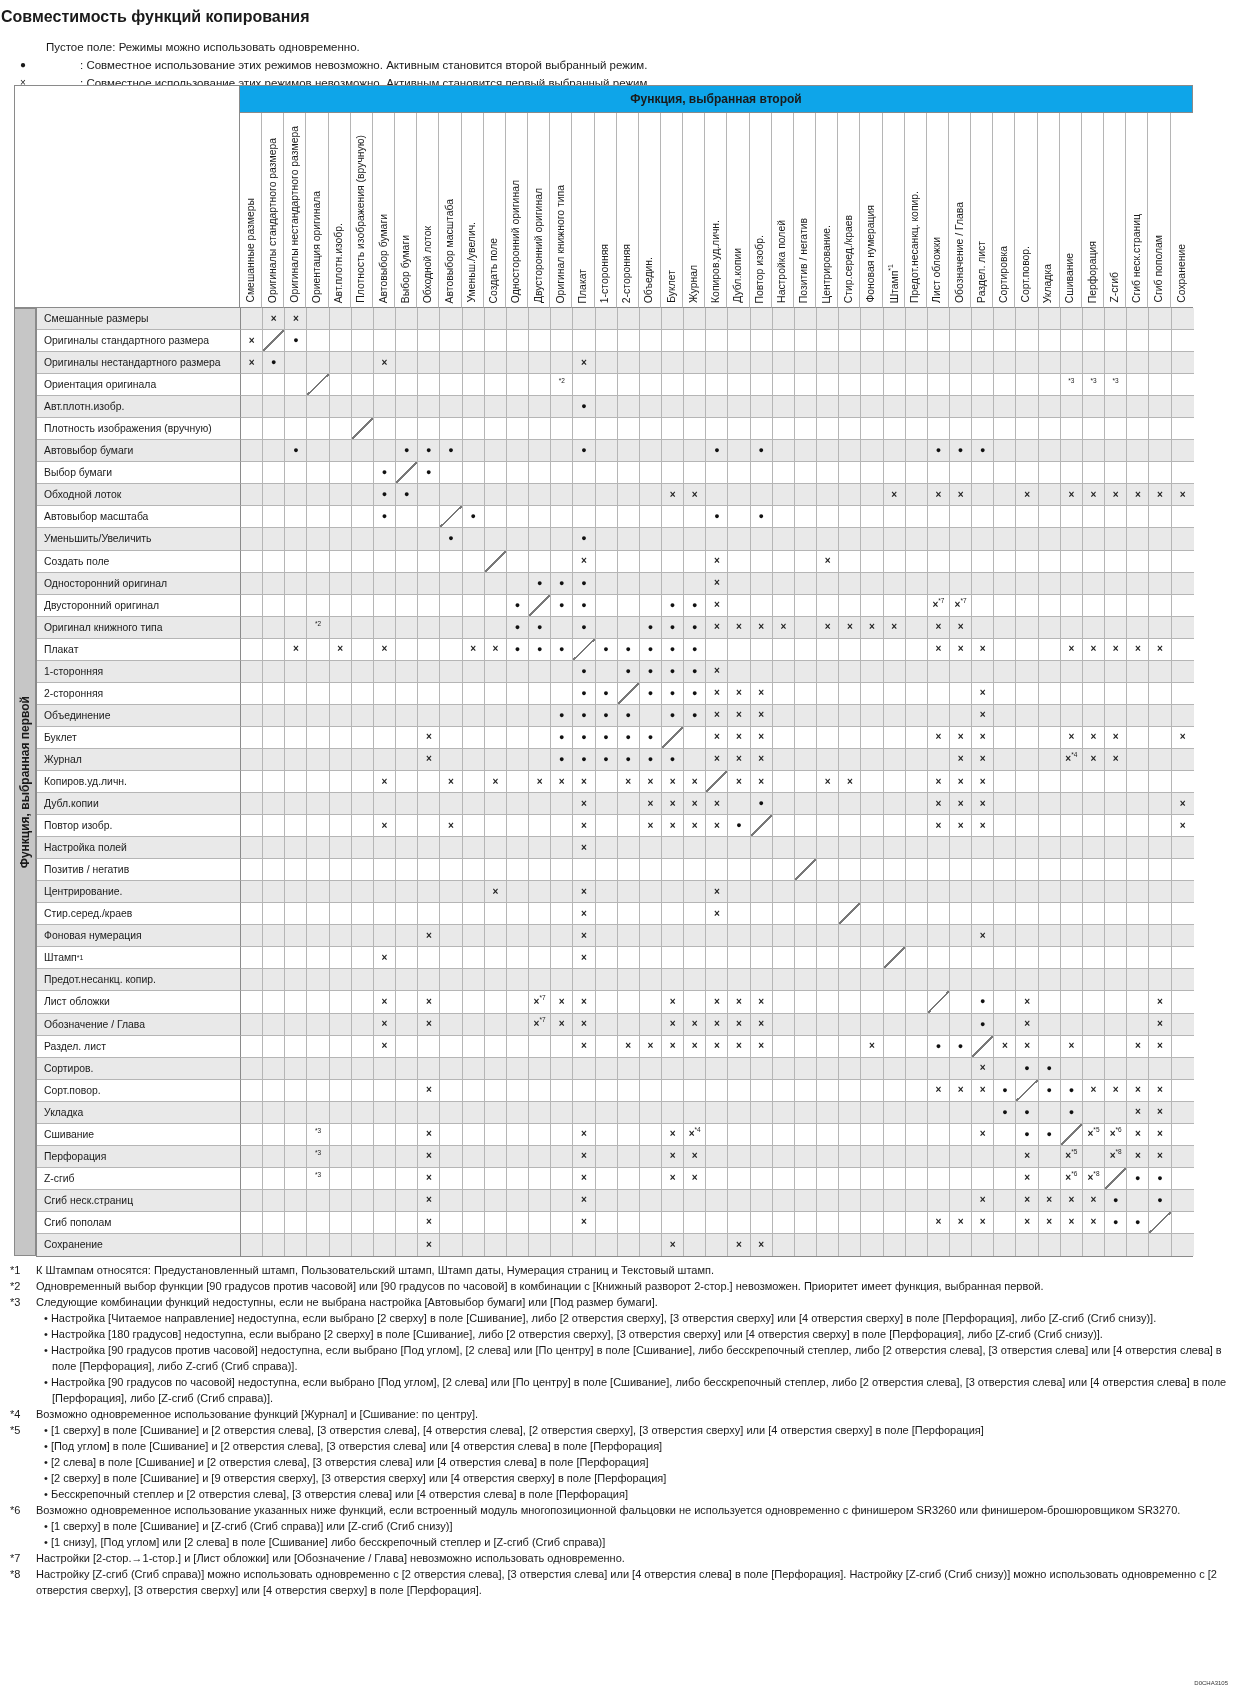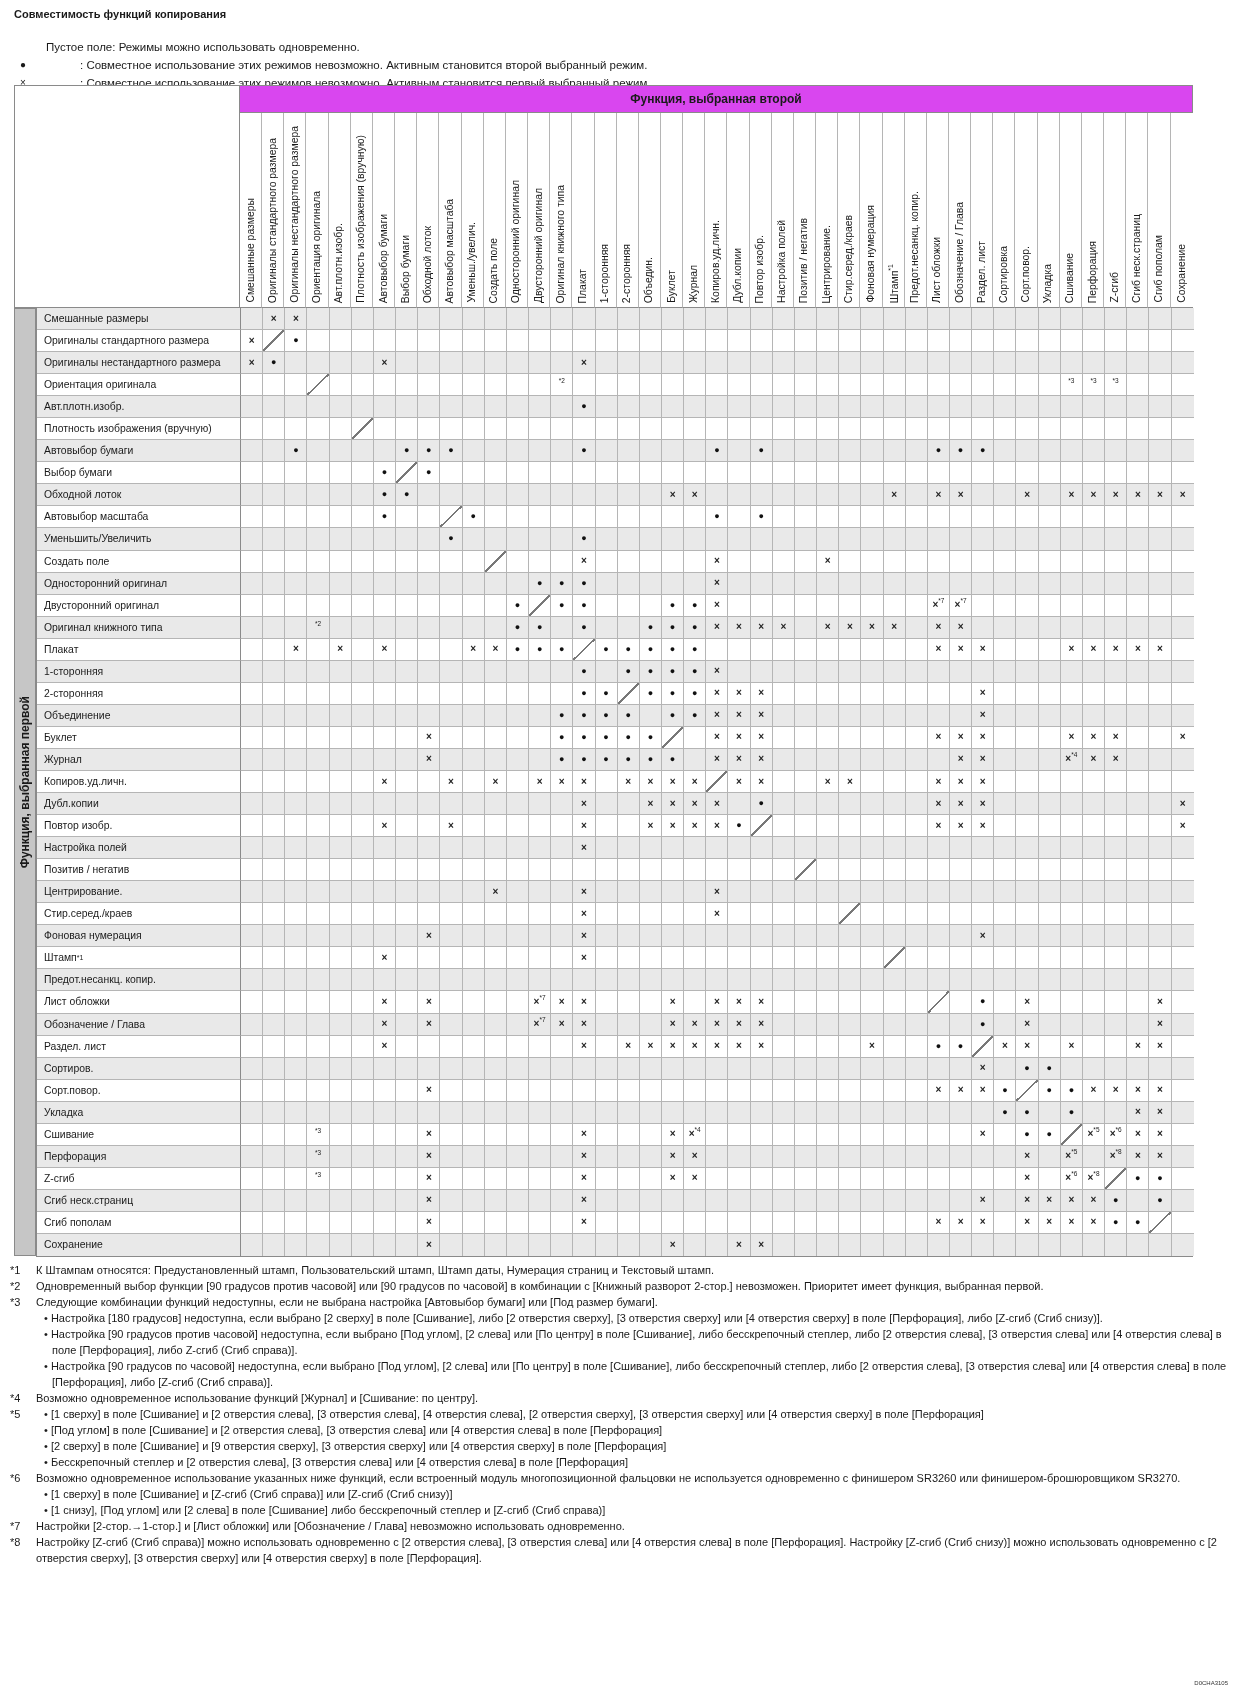--- a/index.html
+++ b/index.html
@@ -1,31 +1,31 @@
 <!DOCTYPE html>
 <html><head>
 <meta charset="utf-8">
 <style>
   * { margin:0; padding:0; box-sizing:border-box; }
   html,body { background:#fff; }
   body { width:1236px; height:1694px; overflow:hidden; position:relative;
          font-family:"Liberation Sans", sans-serif; color:#1a1a1a; }
 
-  .page-title { position:absolute; left:14px; top:8px; font-size:11px; font-weight:bold; }
+  .page-title { position:absolute; left:1px; top:8px; font-size:16px; font-weight:bold; }
 
   .legend { position:absolute; left:14px; top:38px; font-size:11.5px; }
   .legend-row { display:flex; line-height:18px; }
   .legend-sym { width:34px; flex:none; padding-left:6px; font-size:10px; }
   .legend-text { flex:1;padding-left:32px; }
 
   .cmp-table { position:absolute; left:14px; top:85px; width:1179px; height:1171px; }
   .corner { position:absolute; left:0; top:0; width:226px; height:223px;
             border:1px solid #8a8a8a; background:#fff; }
   .hband  { position:absolute; left:226px; top:0; width:953px; height:28px;
-            background:#d946ef; border:1px solid #8a8a8a; border-left:none;
+            background:#0ea5e9; border:1px solid #8a8a8a; border-left:none;
             display:flex; align-items:center; justify-content:center;
             font-size:12px; font-weight:bold; }
   .collabels { position:absolute; left:226px; top:28px; width:953px; height:195px;
                display:flex; border-right:1px solid #8a8a8a; }
   .clabel { width:22.163px; height:195px; flex:none; background:#fff;
             border-right:1px solid #b5b5b5; border-bottom:1px solid #8a8a8a;
             display:flex; justify-content:center; align-items:flex-end; overflow:hidden;
             padding-bottom:4px; }
   .clabel:last-child { border-right:none; }
   .clabel span.vtxt { writing-mode:vertical-rl; transform:rotate(180deg);
@@ -2868,36 +2868,38 @@
     <div class="fn">
       <div class="fn-id">*2</div>
       <div class="fn-body">
         <div>Одновременный выбор функции [90 градусов против часовой] или [90 градусов по часовой] в комбинации с [Книжный разворот 2-стор.] невозможен. Приоритет имеет функция, выбранная первой.</div>
       </div>
     </div>
     <div class="fn">
       <div class="fn-id">*3</div>
       <div class="fn-body">
         <div>Следующие комбинации функций недоступны, если не выбрана настройка [Автовыбор бумаги] или [Под размер бумаги].</div>
+        <div class="fn-bullet">• Настройка [Читаемое направление] недоступна, если выбрано [2 сверху] в поле [Сшивание], либо [2 отверстия сверху], [3 отверстия сверху] или [4 отверстия сверху] в поле [Перфорация], либо [Z-сгиб (Сгиб снизу)].</div>
         <div class="fn-bullet">• Настройка [180 градусов] недоступна, если выбрано [2 сверху] в поле [Сшивание], либо [2 отверстия сверху], [3 отверстия сверху] или [4 отверстия сверху] в поле [Перфорация], либо [Z-сгиб (Сгиб снизу)].</div>
         <div class="fn-bullet">• Настройка [90 градусов против часовой] недоступна, если выбрано [Под углом], [2 слева] или [По центру] в поле [Сшивание], либо бесскрепочный степлер, либо [2 отверстия слева], [3 отверстия слева] или [4 отверстия слева] в поле [Перфорация], либо Z-сгиб (Сгиб справа)].</div>
         <div class="fn-bullet">• Настройка [90 градусов по часовой] недоступна, если выбрано [Под углом], [2 слева] или [По центру] в поле [Сшивание], либо бесскрепочный степлер, либо [2 отверстия слева], [3 отверстия слева] или [4 отверстия слева] в поле [Перфорация], либо [Z-сгиб (Сгиб справа)].</div>
       </div>
     </div>
     <div class="fn">
       <div class="fn-id">*4</div>
       <div class="fn-body">
         <div>Возможно одновременное использование функций [Журнал] и [Сшивание: по центру].</div>
       </div>
     </div>
     <div class="fn">
       <div class="fn-id">*5</div>
       <div class="fn-body">
         <div class="fn-bullet">• [1 сверху] в поле [Сшивание] и [2 отверстия слева], [3 отверстия слева], [4 отверстия слева], [2 отверстия сверху], [3 отверстия сверху] или [4 отверстия сверху] в поле [Перфорация]</div>
         <div class="fn-bullet">• [Под углом] в поле [Сшивание] и [2 отверстия слева], [3 отверстия слева] или [4 отверстия слева] в поле [Перфорация]</div>
+        <div class="fn-bullet">• [2 слева] в поле [Сшивание] и [2 отверстия слева], [3 отверстия слева] или [4 отверстия слева] в поле [Перфорация]</div>
         <div class="fn-bullet">• [2 сверху] в поле [Сшивание] и [9 отверстия сверху], [3 отверстия сверху] или [4 отверстия сверху] в поле [Перфорация]</div>
         <div class="fn-bullet">• Бесскрепочный степлер и [2 отверстия слева], [3 отверстия слева] или [4 отверстия слева] в поле [Перфорация]</div>
       </div>
     </div>
     <div class="fn">
       <div class="fn-id">*6</div>
       <div class="fn-body">
         <div>Возможно одновременное использование указанных ниже функций, если встроенный модуль многопозиционной фальцовки не используется одновременно с финишером SR3260 или финишером-брошюровщиком SR3270.</div>
         <div class="fn-bullet">• [1 сверху] в поле [Сшивание] и [Z-сгиб (Сгиб справа)] или [Z-сгиб (Сгиб снизу)]</div>
         <div class="fn-bullet">• [1 снизу], [Под углом] или [2 слева] в поле [Сшивание] либо бесскрепочный степлер и [Z-сгиб (Сгиб справа)]</div>

